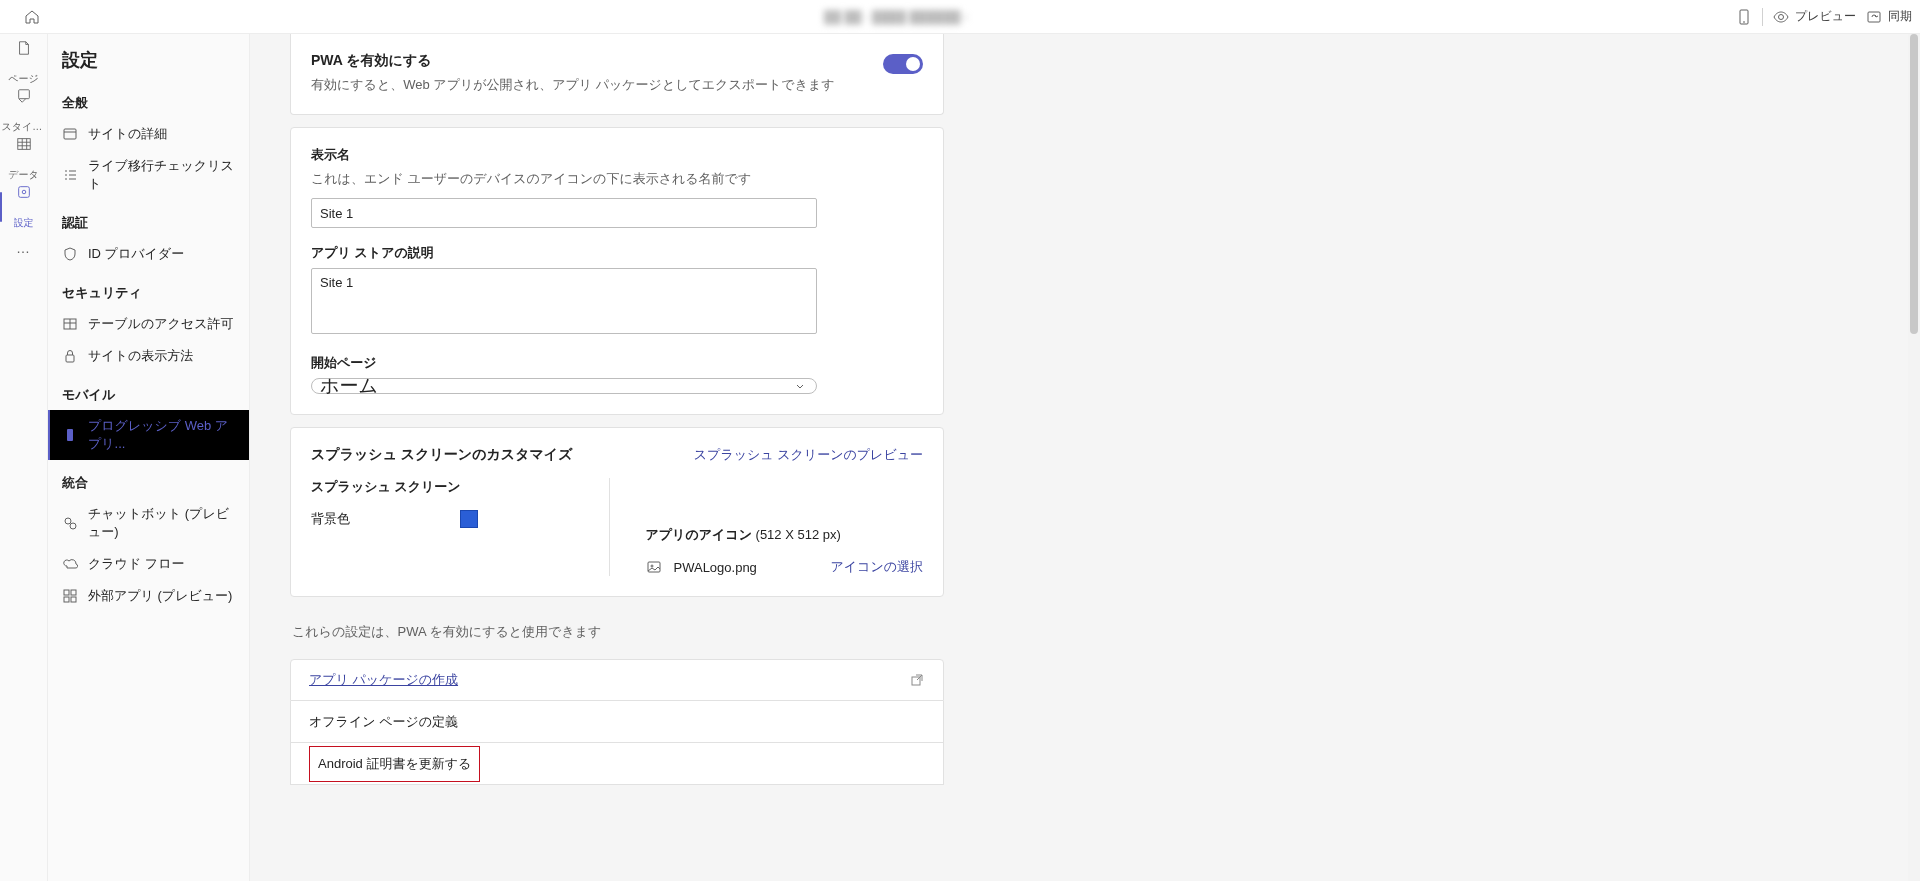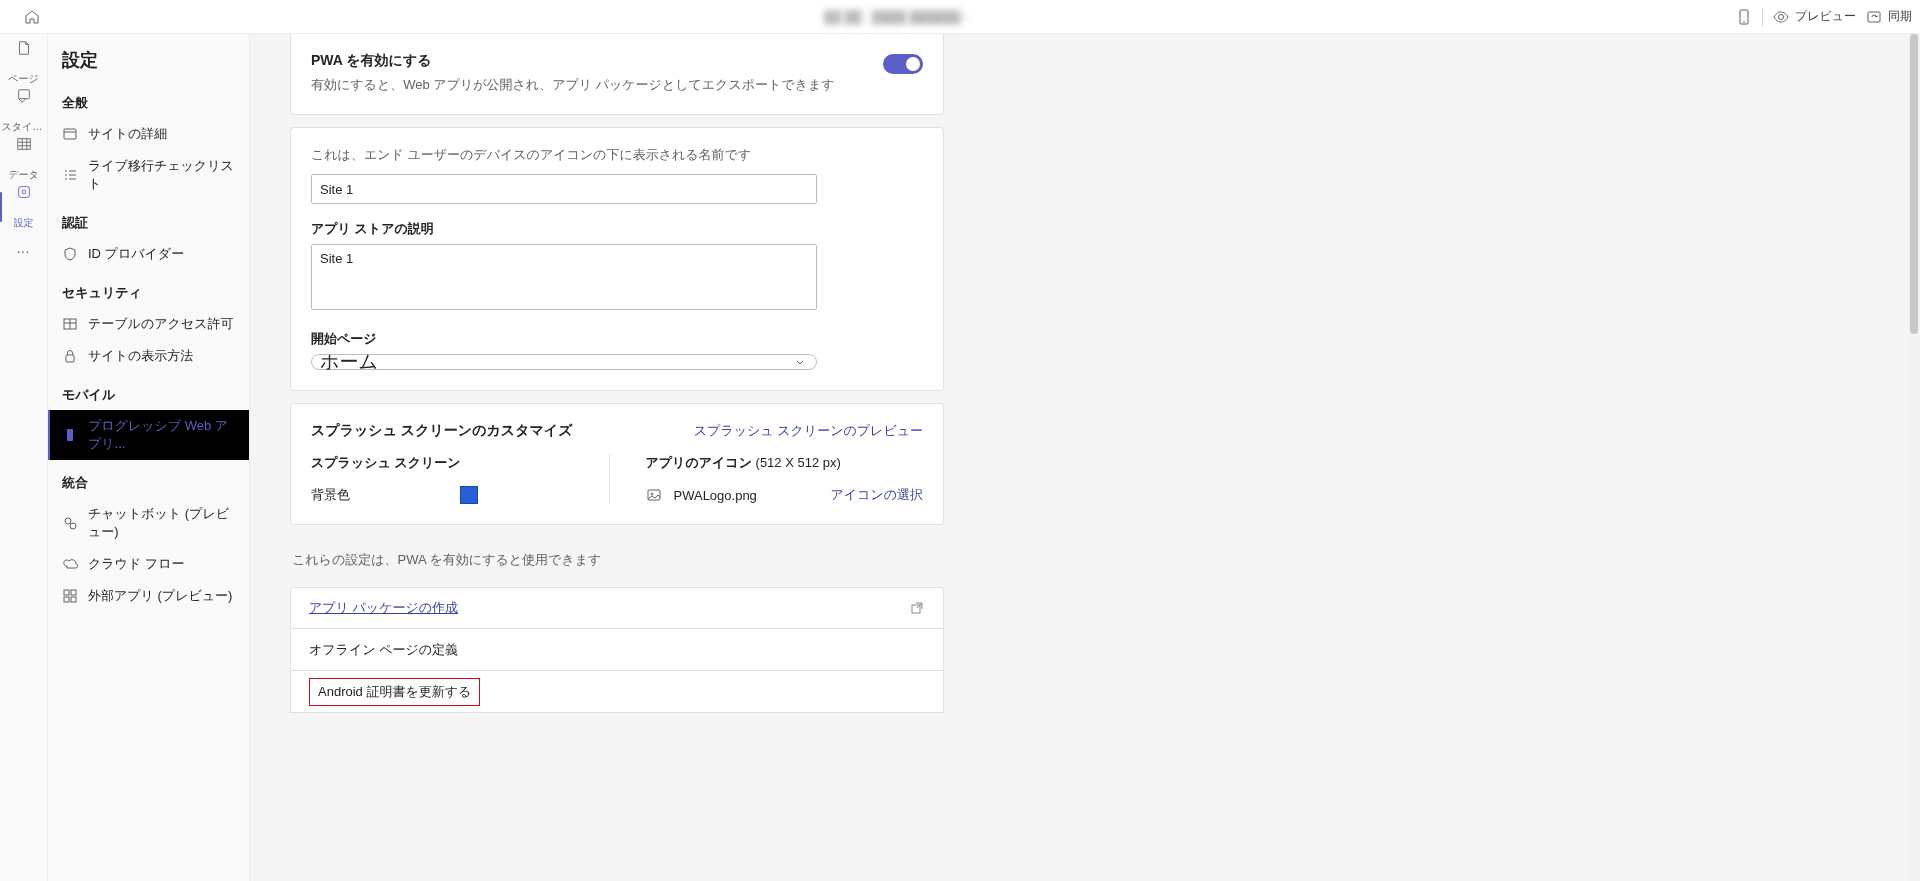--- a/index.html
+++ b/index.html
@@ -61,32 +61,32 @@
   .text-input{width:506px;height:30px;border:1px solid #bdbdbd;border-radius:2px;padding:4px 8px;font-size:13px;color:#242424;}
   .text-input::placeholder{color:#a0a0a0;}
   .textarea{width:506px;height:66px;border:1px solid #bdbdbd;border-radius:2px;padding:6px 8px;font-size:13px;color:#242424;resize:none;}
   .select{width:506px;height:16px;border:1px solid #bdbdbd;border-radius:12px;padding:4px 8px;font-size:19px;display:flex;align-items:center;justify-content:space-between;cursor:pointer;}
 
   .splash-head{display:flex;justify-content:space-between;align-items:center;}
   .link{color:var(--accent-dark);cursor:pointer;font-size:13px;}
   .splash-cols{display:flex;margin-top:14px;}
   .splash-col{flex:1;}
   .splash-col.left{border-right:1px solid var(--border);padding-right:20px;}
-  .splash-col.right{padding-left:36px;}
+  .splash-col.right{padding-left:36px;margin-top:48px;}
   .mini-title{font-size:13px;font-weight:600;margin:0 0 14px;}
   .bg-row{display:flex;align-items:center;gap:110px;font-size:13px;}
   .swatch{width:18px;height:18px;background:#2a5ed6;border:1px solid #1a47b0;cursor:pointer;}
   .icon-row{display:flex;align-items:center;gap:12px;font-size:13px;}
   .icon-row .right{margin-left:auto;}
 
   .other-row{background:var(--panel);border:1px solid var(--border);border-top:none;height:42px;display:flex;align-items:center;padding:0 18px;font-size:13px;cursor:pointer;}
   .other-row:first-of-type{border-top:1px solid var(--border);border-radius:4px 4px 0 0;}
   .link-underline{color:var(--accent-dark);text-decoration:underline;}
   .ext-icon{margin-left:auto;color:#8a8a8a;}
-  .highlight-row{border:1px solid var(--red);border-radius:0;margin:6px 18px;height:28px;display:flex;align-items:center;padding:0 8px;font-size:13px;cursor:pointer;}
+  .highlight-row{border:1px solid var(--red);border-radius:0;margin:6px 18px;height:36px;display:flex;align-items:center;padding:0 8px;font-size:13px;cursor:pointer;}
   .other-row.highlight-container{border:1px solid var(--border);border-top:none;height:42px;padding:0;}
 
   .scroll-track{position:absolute;right:0;top:0;bottom:0;width:12px;background:#f3f3f3;}
   .scroll-thumb{position:absolute;right:2px;top:0;width:8px;height:300px;background:#c8c8c8;border-radius:4px;}
 
   svg{display:block;}
 </style>
 </head>
 <body>
 
@@ -283,20 +283,21 @@
         <div class="pwa-row">
           <div class="txt">
             <p class="sect-title">PWA を有効にする</p>
             <p class="sect-desc">有効にすると、Web アプリが公開され、アプリ パッケージとしてエクスポートできます</p>
           </div>
           <div class="toggle"></div>
         </div>
       </div>
 
       <div class="card">
+        <div class="field-label first">表示名</div>
         <p class="sect-desc" style="margin:0 0 10px;">これは、エンド ユーザーのデバイスのアイコンの下に表示される名前です</p>
         <input class="text-input" value="Site 1" style="">
 
         <div class="field-label">アプリ ストアの説明</div>
         <textarea class="textarea" style="">Site 1</textarea>
 
         <div class="field-label">開始ページ</div>
         <div class="select">
           <span>ホーム</span>
           <span class="icon">

